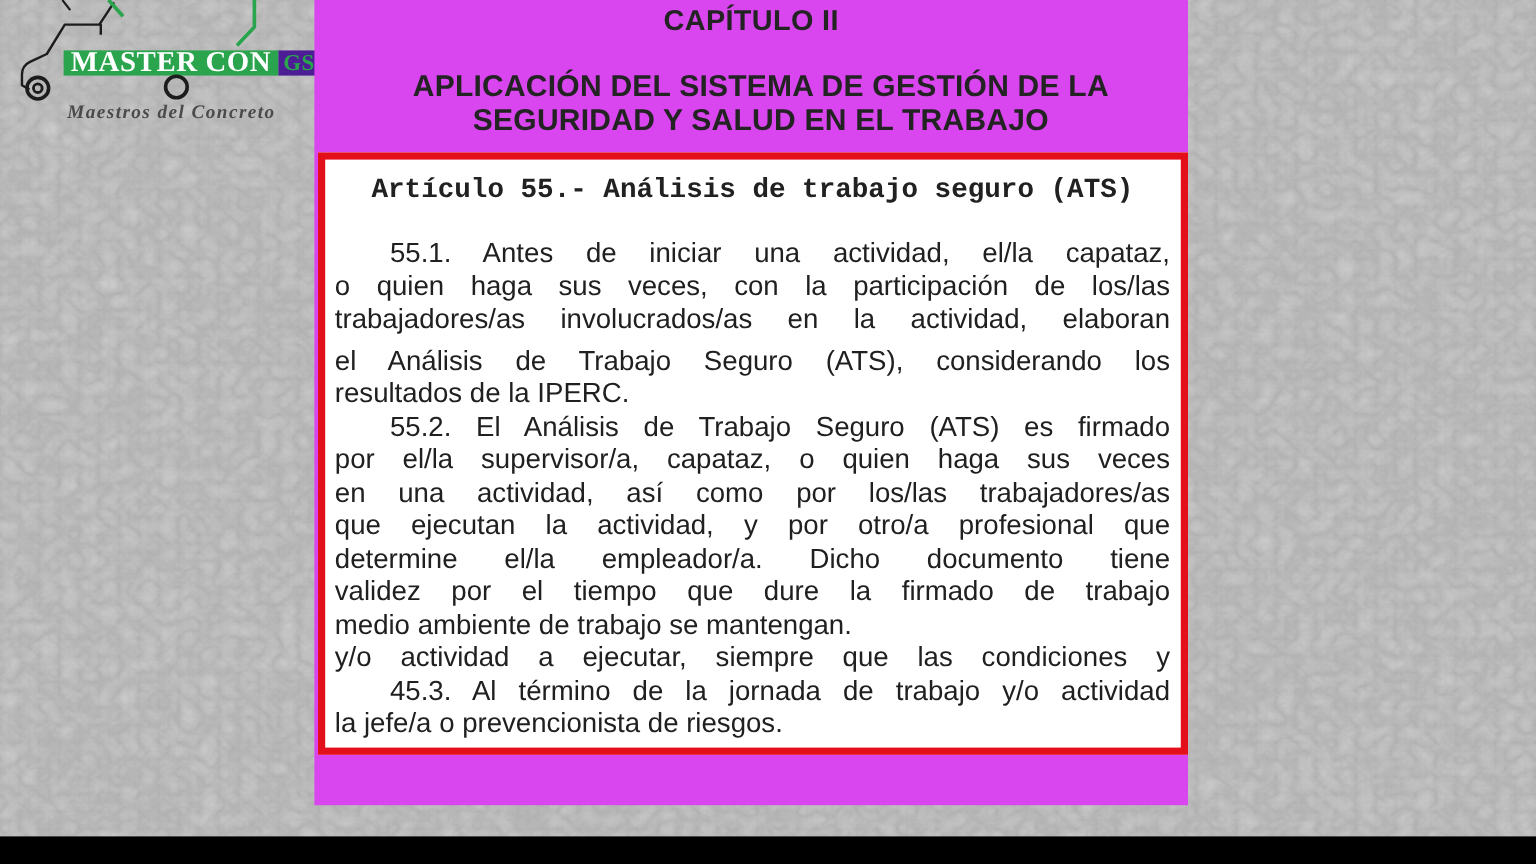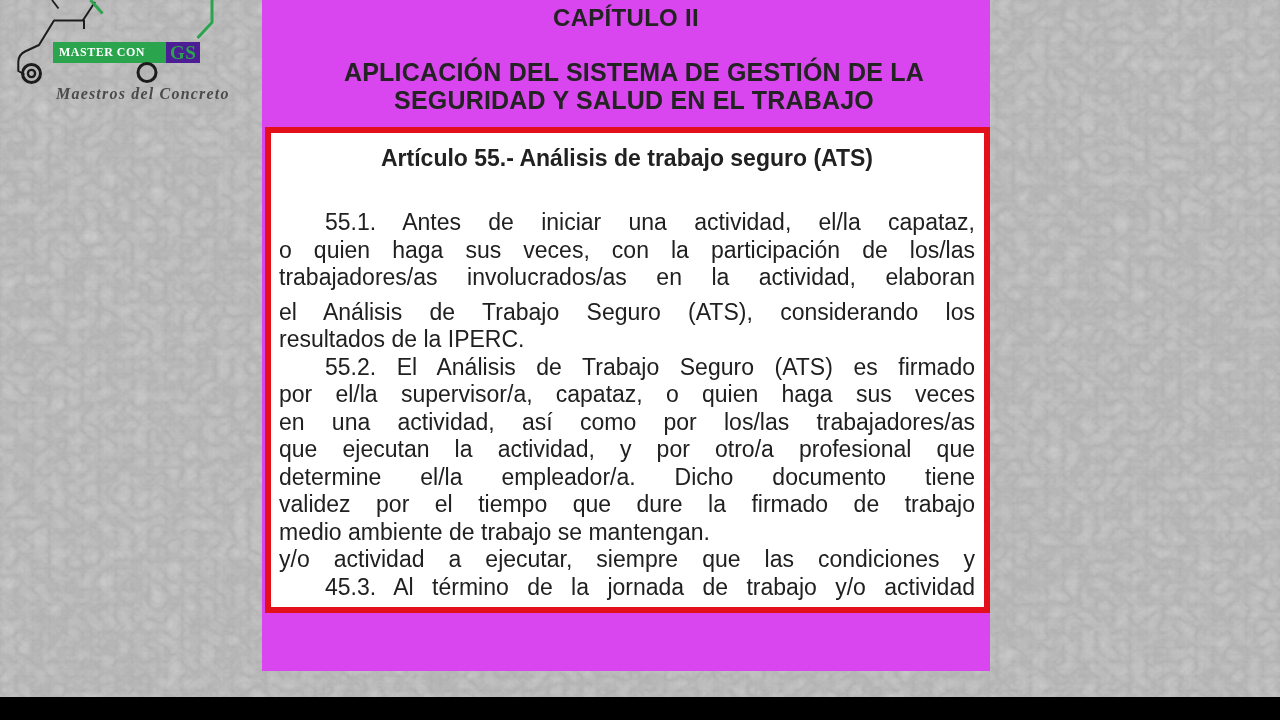--- a/index.html
+++ b/index.html
@@ -45,26 +45,27 @@
   .article {
     box-sizing: border-box;
     margin: 13px 0 0 3px;
     width: 725px;
     border: 6px solid #e30f1a;
     padding: 4px 9px 6px 8px;
     background: #ffffff;
   }
   .art-heading {
     padding-top: 6px;
-    margin-bottom: 36px;
+    margin-bottom: 24px;
     text-align: center;
     font-weight: bold;
     font-size: 23px;
     line-height: 30px;
     color: #212121;
+    font-family: Liberation Mono, monospace;
   }
   .para { margin: 0; }
   .line {
     font-size: 23px;
     line-height: 27.5px;
     color: #202020;
     text-align: justify;
     text-align-last: justify;
     white-space: nowrap;
     overflow: hidden;
@@ -77,22 +78,22 @@
   
   .logo { position: absolute; left: 0; top: 0; width: 262px; height: 112px; }
   .banner {
     position: absolute; left: 53px; top: 42px; height: 21px;
     display: flex; align-items: stretch;
     font-family: "Liberation Serif", serif;
     font-weight: bold;
   }
   .banner-main {
     background: #2aa44d; color: #ffffff;
-    font-size: 12px; line-height: 21px;
-    padding: 0 21px 0 6px; letter-spacing: 0.5px;
+    font-size: 24px; line-height: 21px;
+    padding: 0 6px 0 6px; letter-spacing: 0.5px;
     white-space: nowrap;
   }
   .banner-gs {
     background: #4c1d95; color: #2aa44d;
     font-size: 19px; line-height: 21px;
     padding: 0 4px; letter-spacing: 0.5px;
   }
   .tagline {
     position: absolute; left: 56px; top: 61px;
     font-family: "Liberation Serif", serif;
@@ -175,19 +176,20 @@
             <div class="line">por el/la supervisor/a, capataz, o quien haga sus veces</div>
             <div class="line">en una actividad, así como por los/las trabajadores/as</div>
             <div class="line">que ejecutan la actividad, y por otro/a profesional que</div>
             <div class="line">determine el/la empleador/a. Dicho documento tiene</div>
             <div class="line">validez por el tiempo que dure la firmado de trabajo</div>
             <div class="line last">medio ambiente de trabajo se mantengan.</div>
             <div class="line">y/o actividad a ejecutar, siempre que las condiciones y</div>
           </div>
           <div class="para">
             <div class="line first">45.3. Al término de la jornada de trabajo y/o actividad</div>
+            <div class="line last">la jefe/a o prevencionista de riesgos.</div>
           </div>
         </div>
     </div>
   </div>
 
   <div class="letterbox" style="background: rgb(0, 0, 0);"></div>
 </div>
 
 </body></html>

